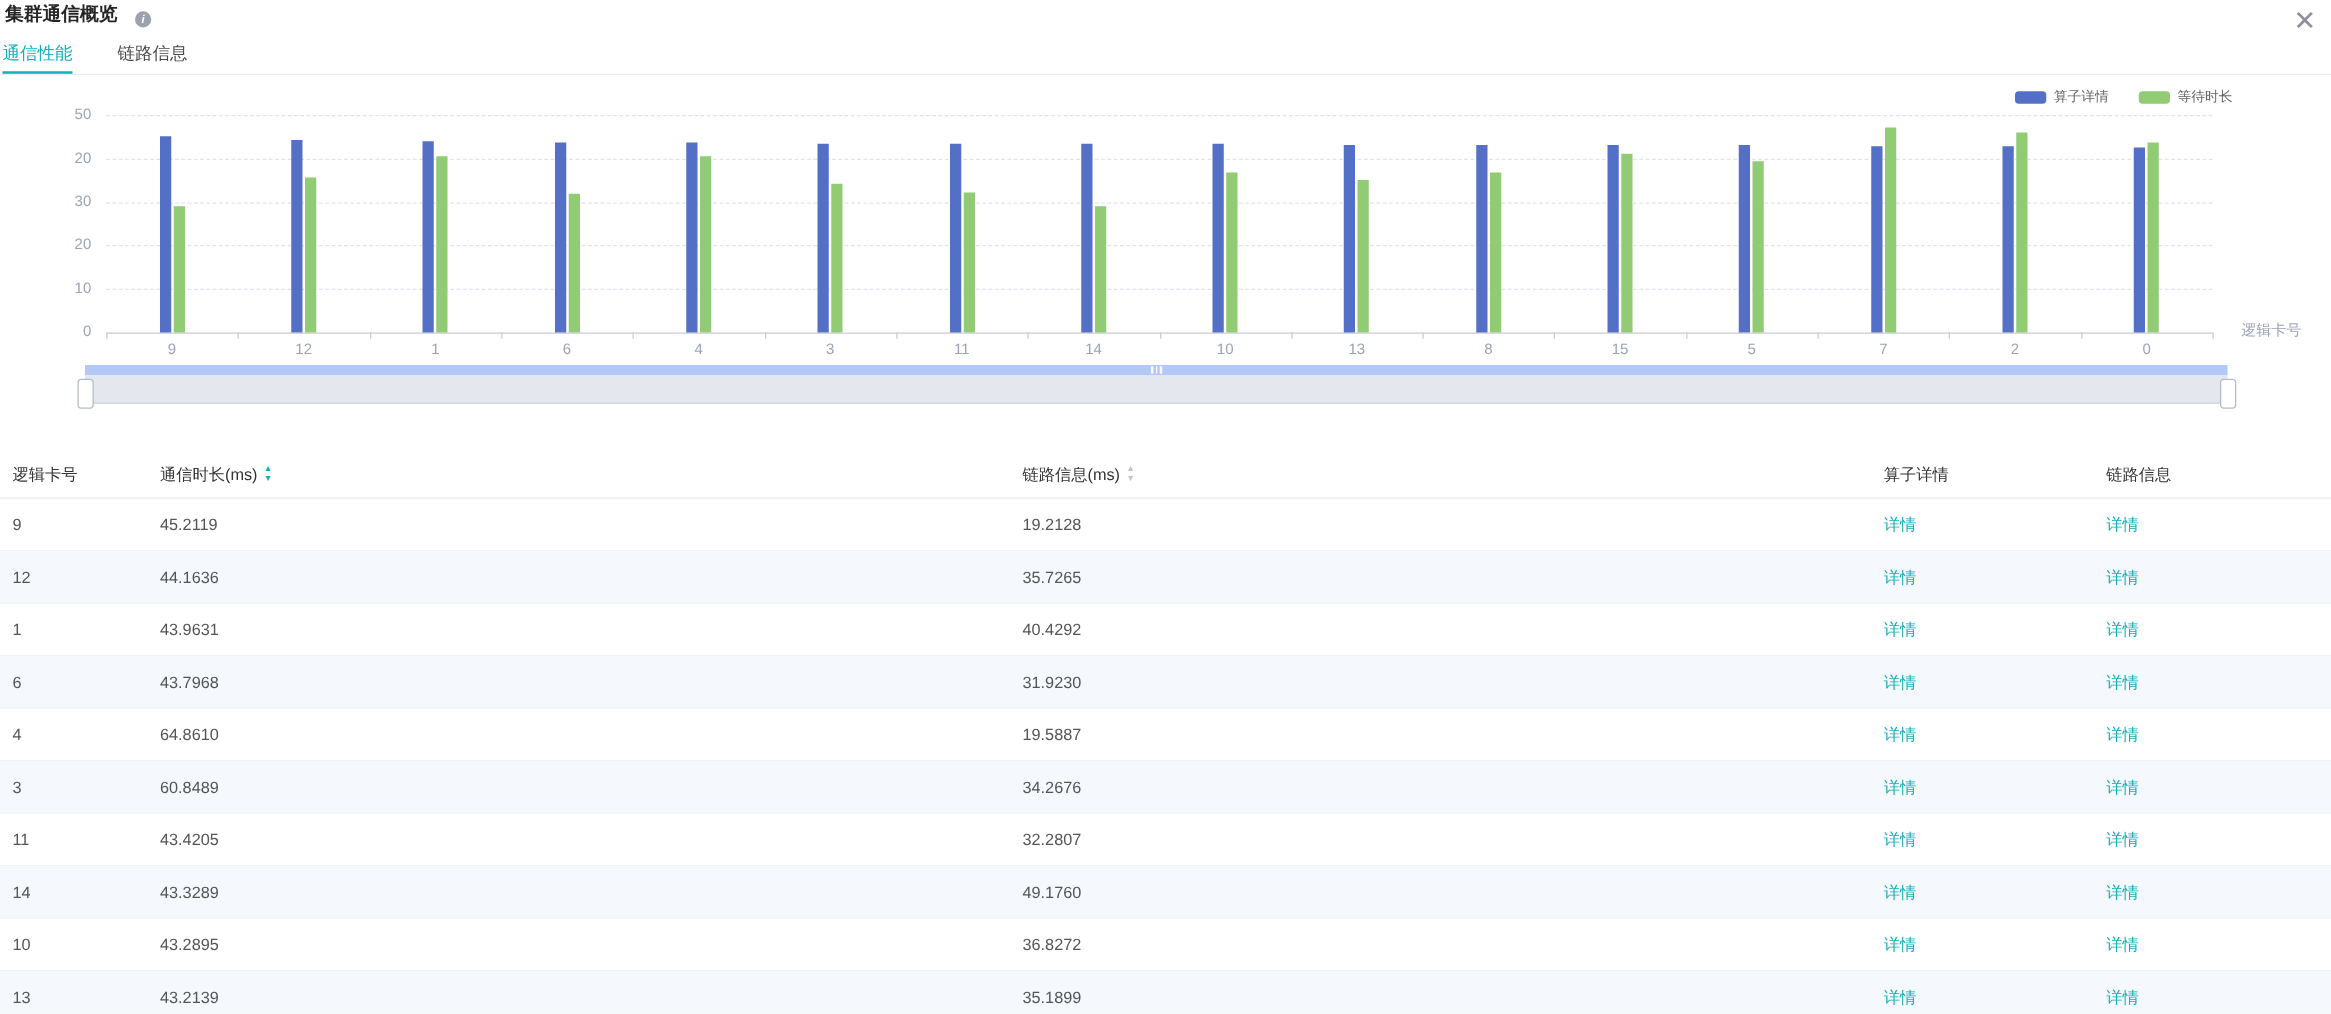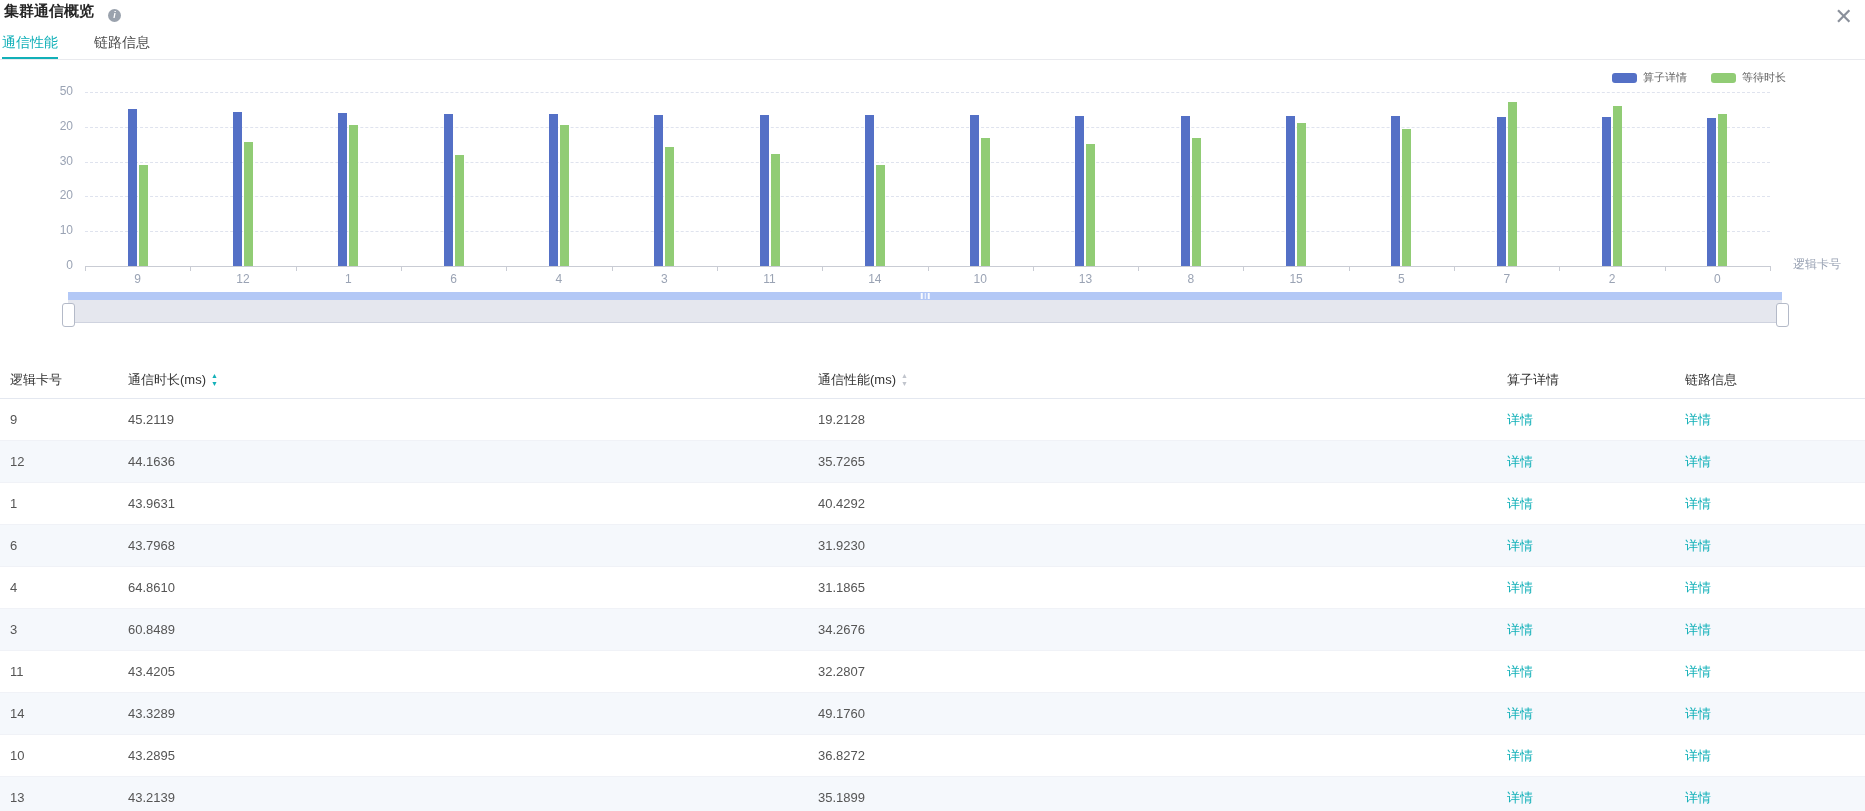--- a/index.html
+++ b/index.html
@@ -219,21 +219,21 @@
           <span>逻辑卡号</span>
         </div>
         <div class="th c1">
           <span>通信时长(ms)</span>
           <span class="sorter active">
             <span>▲</span>
             <span>▼</span>
           </span>
         </div>
         <div class="th c2">
-          <span>通信性能(ms)</span>
+          <span>链路信息(ms)</span>
           <span class="sorter">
             <span>▲</span>
             <span>▼</span>
           </span>
         </div>
         <div class="th c3">
           <span>算子详情</span>
         </div>
         <div class="th c4">
           <span>链路信息</span>
@@ -264,21 +264,21 @@
         <div class="trow alt">
           <div class="td c0">6</div>
           <div class="td c1">43.7968</div>
           <div class="td c2">31.9230</div>
           <div class="td c3 link">详情</div>
           <div class="td c4 link">详情</div>
         </div>
         <div class="trow">
           <div class="td c0">4</div>
           <div class="td c1">64.8610</div>
-          <div class="td c2">31.1865</div>
+          <div class="td c2">19.5887</div>
           <div class="td c3 link">详情</div>
           <div class="td c4 link">详情</div>
         </div>
         <div class="trow alt">
           <div class="td c0">3</div>
           <div class="td c1">60.8489</div>
           <div class="td c2">34.2676</div>
           <div class="td c3 link">详情</div>
           <div class="td c4 link">详情</div>
         </div>

